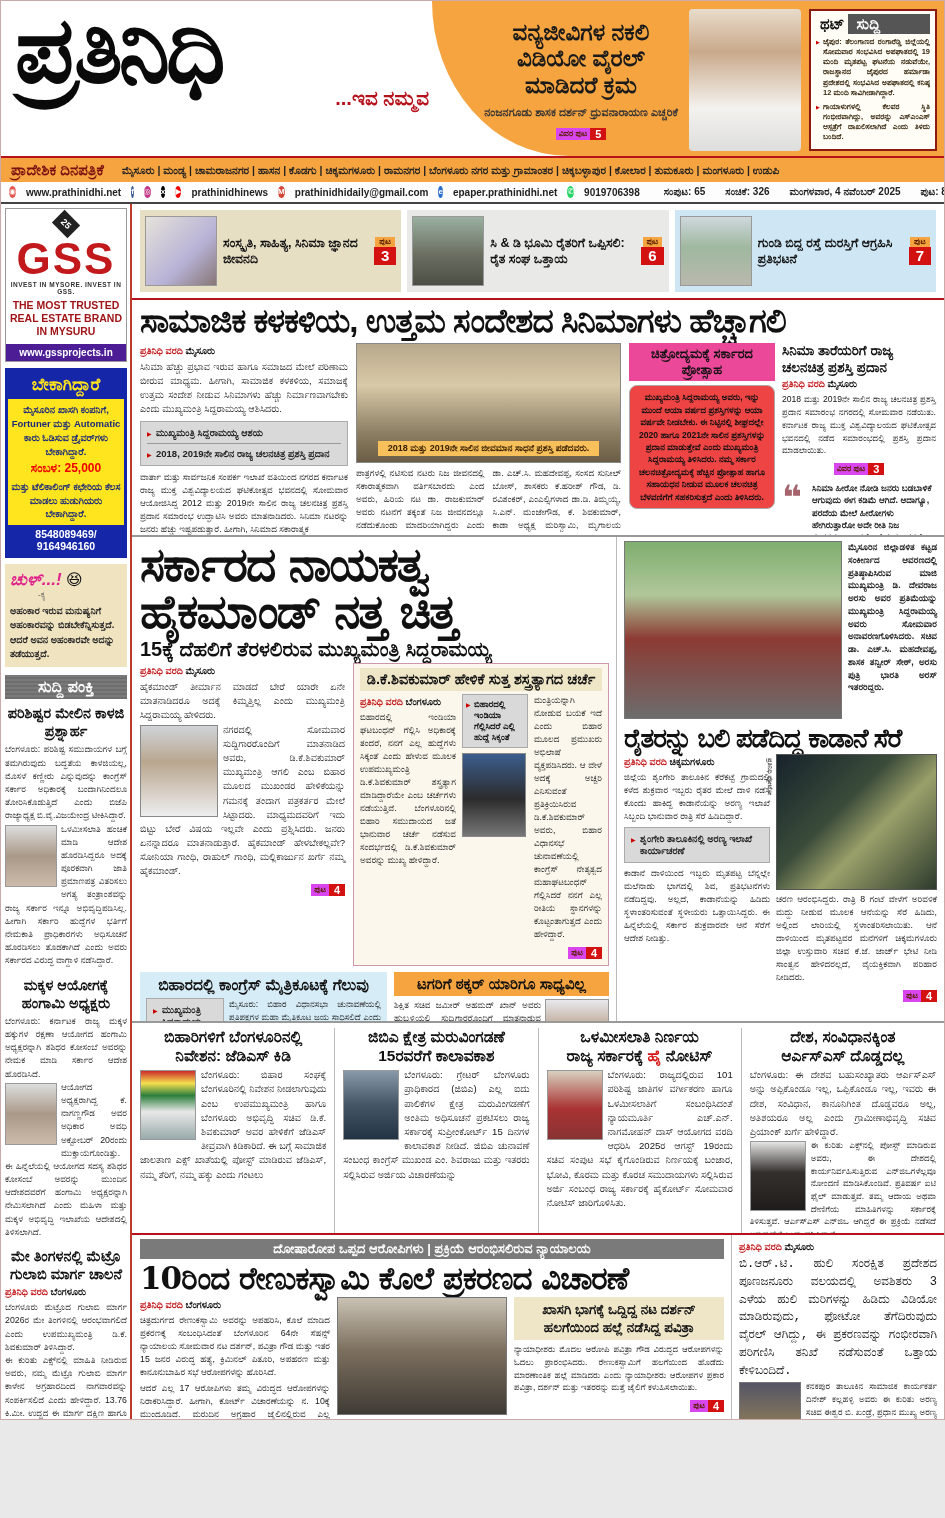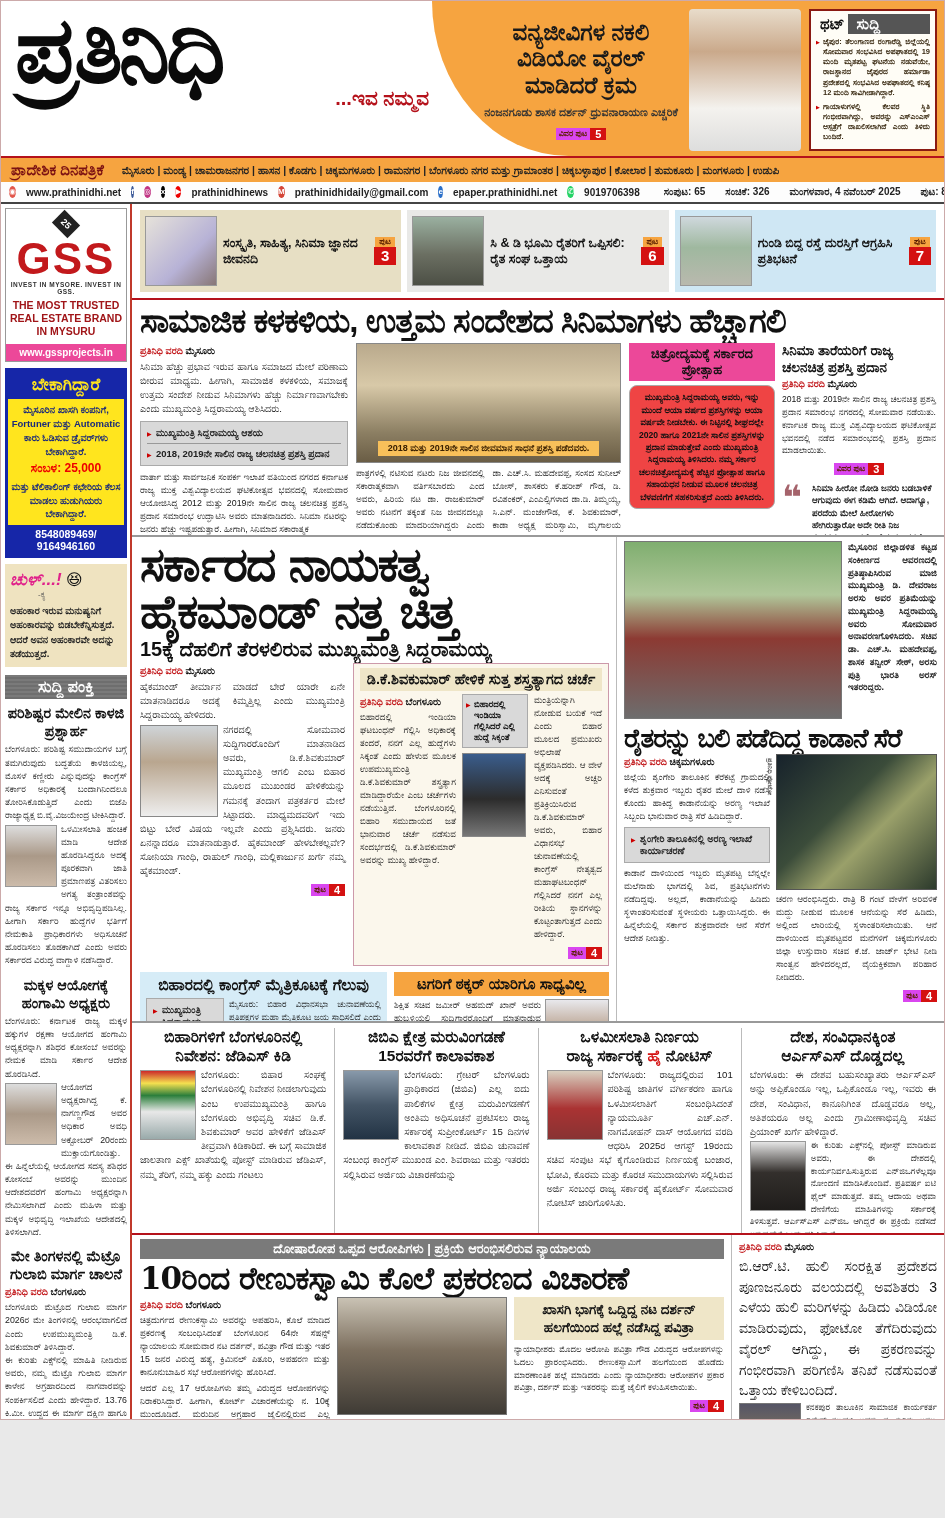--- a/index.html
+++ b/index.html
@@ -35,21 +35,21 @@
   .rail { width:131px; border-right:2px solid #c0392b; padding:4px 3px 0 4px; flex-shrink:0; overflow:hidden; }
   .main { flex:1; overflow:hidden; }
 
   
   .gss { border:1px solid #999; margin-bottom:6px; text-align:center; overflow:hidden; }
   .gss-top { background:#fff; padding:2px 0; }
   .gss-25 { display:inline-block; background:#222; color:#fff; font-size:9px; font-weight:900; padding:4px 6px; transform:rotate(45deg); margin:4px; }
   .gss-name { color:#c2191c; font-size:44px; font-weight:900; letter-spacing:2px; line-height:1; }
   .gss-line1 { font-size:6.5px; font-weight:bold; color:#333; letter-spacing:.5px; }
   .gss-line2 { color:#a01518; font-weight:900; font-size:10.5px; line-height:1.25; padding:4px 2px; }
-  .gss-web { background:#ec4899; color:#fff; font-weight:bold; font-size:10px; padding:3px 0; }
+  .gss-web { background:#4c1d95; color:#fff; font-weight:bold; font-size:10px; padding:3px 0; }
   .wanted { border:3px solid #1626a8; background:#ffe51e; text-align:center; margin-bottom:6px; overflow:hidden;}
   .wanted-head { background:#1626a8; color:#ffe51e; font-size:17px; font-weight:900; padding:4px 0; }
   .wanted-body { font-size:9.5px; font-weight:900; color:#1b2a7a; padding:4px 3px; line-height:1.45; }
   .wanted-sal { color:#e00; font-size:12px; font-weight:900; margin:2px 0; }
   .wanted-ph { background:#1626a8; color:#fff; font-weight:900; font-size:10.5px; padding:3px 0; }
   .joke { background:#efe3c0; padding:6px 5px; margin-bottom:8px; }
   .joke-title { color:#e0218a; font-weight:900; font-size:17px; font-style:italic; }
   .joke-sign { font-size:8px; color:#555; margin-left:28px; }
   .joke-text { font-size:9.5px; font-weight:bold; color:#222; line-height:1.5; margin-top:4px; }
   .sp-label { background:#6e6e6e; color:#fff; font-weight:900; font-size:16px; text-align:center; padding:3px 0; margin-bottom:5px; background-image:repeating-linear-gradient(0deg,#6e6e6e 0 2px,#7a7a7a 2px 4px); }
@@ -497,21 +497,21 @@
               <div class="end-badge"><span class="pg-inline">
                     <span class="lbl">ಪುಟ</span>
                     <span class="num">4</span>
                   </span></div>
             </div>
           </div>
         </section>
 
         <section class="tiger">
           <div class="byline"><span>ಪ್ರತಿನಿಧಿ ವರದಿ</span> <span class="loc">ಮೈಸೂರು</span></div>
-          <div class="bodytxt" style="font-size:14px;">ಬಿ.ಆರ್.ಟಿ. ಹುಲಿ ಸಂರಕ್ಷಿತ ಪ್ರದೇಶದ ಪೂಣಜನೂರು ವಲಯದಲ್ಲಿ ಅವಶಿತರು 3 ಎಳೆಯ ಹುಲಿ ಮರಿಗಳನ್ನು ಹಿಡಿದು ವಿಡಿಯೋ ಮಾಡಿರುವುದು, ಫೋಟೋ ತೆಗೆದಿರುವುದು ವೈರಲ್ ಆಗಿದ್ದು, ಈ ಪ್ರಕರಣವನ್ನು ಗಂಭೀರವಾಗಿ ಪರಿಗಣಿಸಿ ತನಿಖೆ ನಡೆಸುವಂತೆ ಒತ್ತಾಯ ಕೇಳಿಬಂದಿದೆ.</div>
+          <div class="bodytxt" style="font-size:12px;font-family:Liberation Mono, monospace;">ಬಿ.ಆರ್.ಟಿ. ಹುಲಿ ಸಂರಕ್ಷಿತ ಪ್ರದೇಶದ ಪೂಣಜನೂರು ವಲಯದಲ್ಲಿ ಅವಶಿತರು 3 ಎಳೆಯ ಹುಲಿ ಮರಿಗಳನ್ನು ಹಿಡಿದು ವಿಡಿಯೋ ಮಾಡಿರುವುದು, ಫೋಟೋ ತೆಗೆದಿರುವುದು ವೈರಲ್ ಆಗಿದ್ದು, ಈ ಪ್ರಕರಣವನ್ನು ಗಂಭೀರವಾಗಿ ಪರಿಗಣಿಸಿ ತನಿಖೆ ನಡೆಸುವಂತೆ ಒತ್ತಾಯ ಕೇಳಿಬಂದಿದೆ.</div>
           <div class="tiger-photo"></div>
           <div class="bodytxt" style="font-size:8.6px;">ಕನಕಪುರ ತಾಲೂಕಿನ ಸಾಮಾಜಿಕ ಕಾರ್ಯಕರ್ತ ದಿನೇಶ್ ಕಲ್ಲಹಳ್ಳಿ ಅವರು ಈ ಕುರಿತು ಅರಣ್ಯ ಸಚಿವ ಈಶ್ವರ ಬಿ. ಖಂಡ್ರೆ, ಪ್ರಧಾನ ಮುಖ್ಯ ಅರಣ್ಯ ಸಂರಕ್ಷಣಾಧಿಕಾರಿ ಪ್ರಭಾಶ್ ಚಂದ್ರ, ರೇ ಮತ್ತು ಉಪ ಅರಣ್ಯ ಸಂರಕ್ಷಣಾಧಿಕಾರಿ ಶ್ರೀಪತಿ ಅವರಿಗೆ ಇಮೇಲ್ ಮೂಲಕ ಪತ್ರ ಬರೆದಿದ್ದಾರೆ.</div>
           <div class="clear"></div>
           <div class="bodytxt" style="font-size:8.6px; margin-top:2px;">ಬೇಡಗುಳಿ ಅರಣ್ಯ ಪ್ರದೇಶದಲ್ಲಿ ಇತ್ತೀಚೆಗೆ ರಾತ್ರಿ ಸುಮಾರು 10 ದಿನ ವಯಸ್ಸಿನ 3 ಎಳೆಯ ಹುಲಿ ಮರಿಗಳನ್ನು ಹಿಡಿದು, ಜೀಪ್‌ನ ಹೆಡ್‌ಲೈಟ್ ಬೆಳಕಿನಲ್ಲಿ ವಿಡಿಯೋ ಫೋಟೋ ತೆಗೆದಿರುವುದು ಸಾಮಾಜಿಕ ಜಾಲತಾಣಗಳಲ್ಲಿ ಸೋರಿಕೆ ಎಂದು ಅವರು ತಿಳಿಸಿದ್ದಾರೆ. ಸಾಮಾನ್ಯ ಪರಿಸ್ಥಿತಿಯಲ್ಲಿ ತಾಯಿ ಹುಲಿ ಮರಿಗಳನ್ನು ನಿರ್ಲಕ್ಷಿಸಿ ದೂರ ಹೋಗುವುದಿಲ್ಲ.</div>
 
         </section>
       </div>
 
     </main>
   </div>

